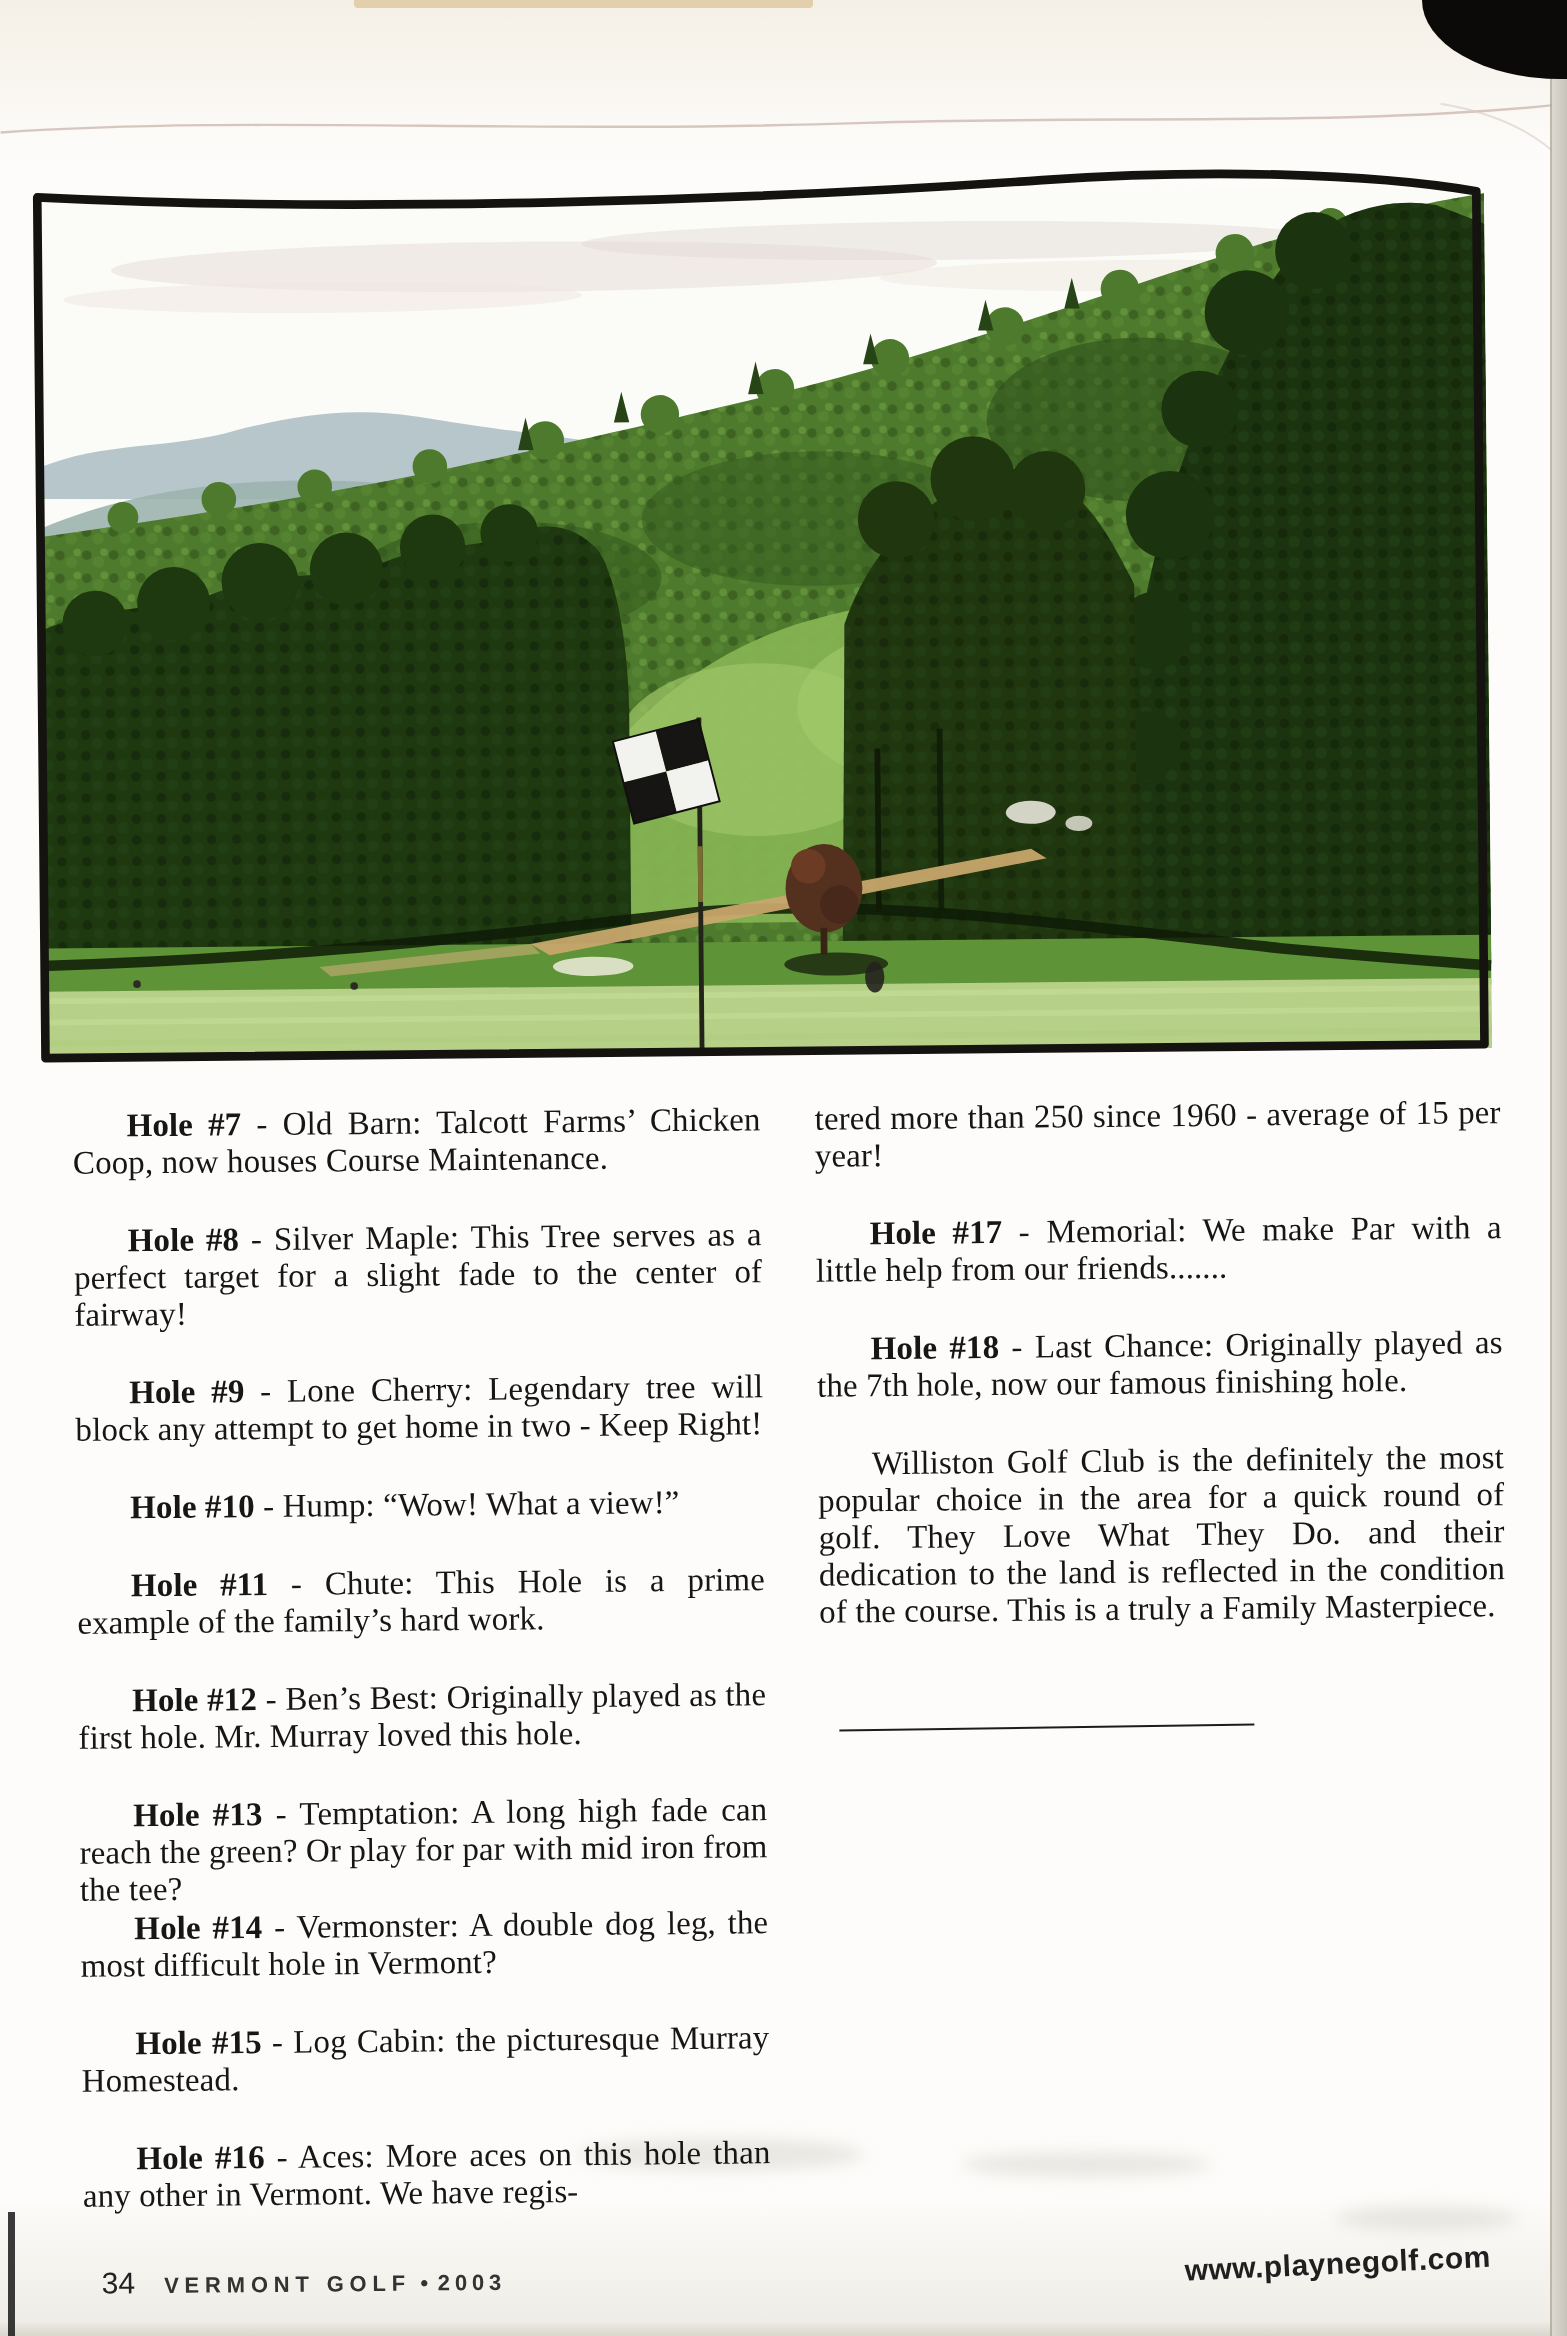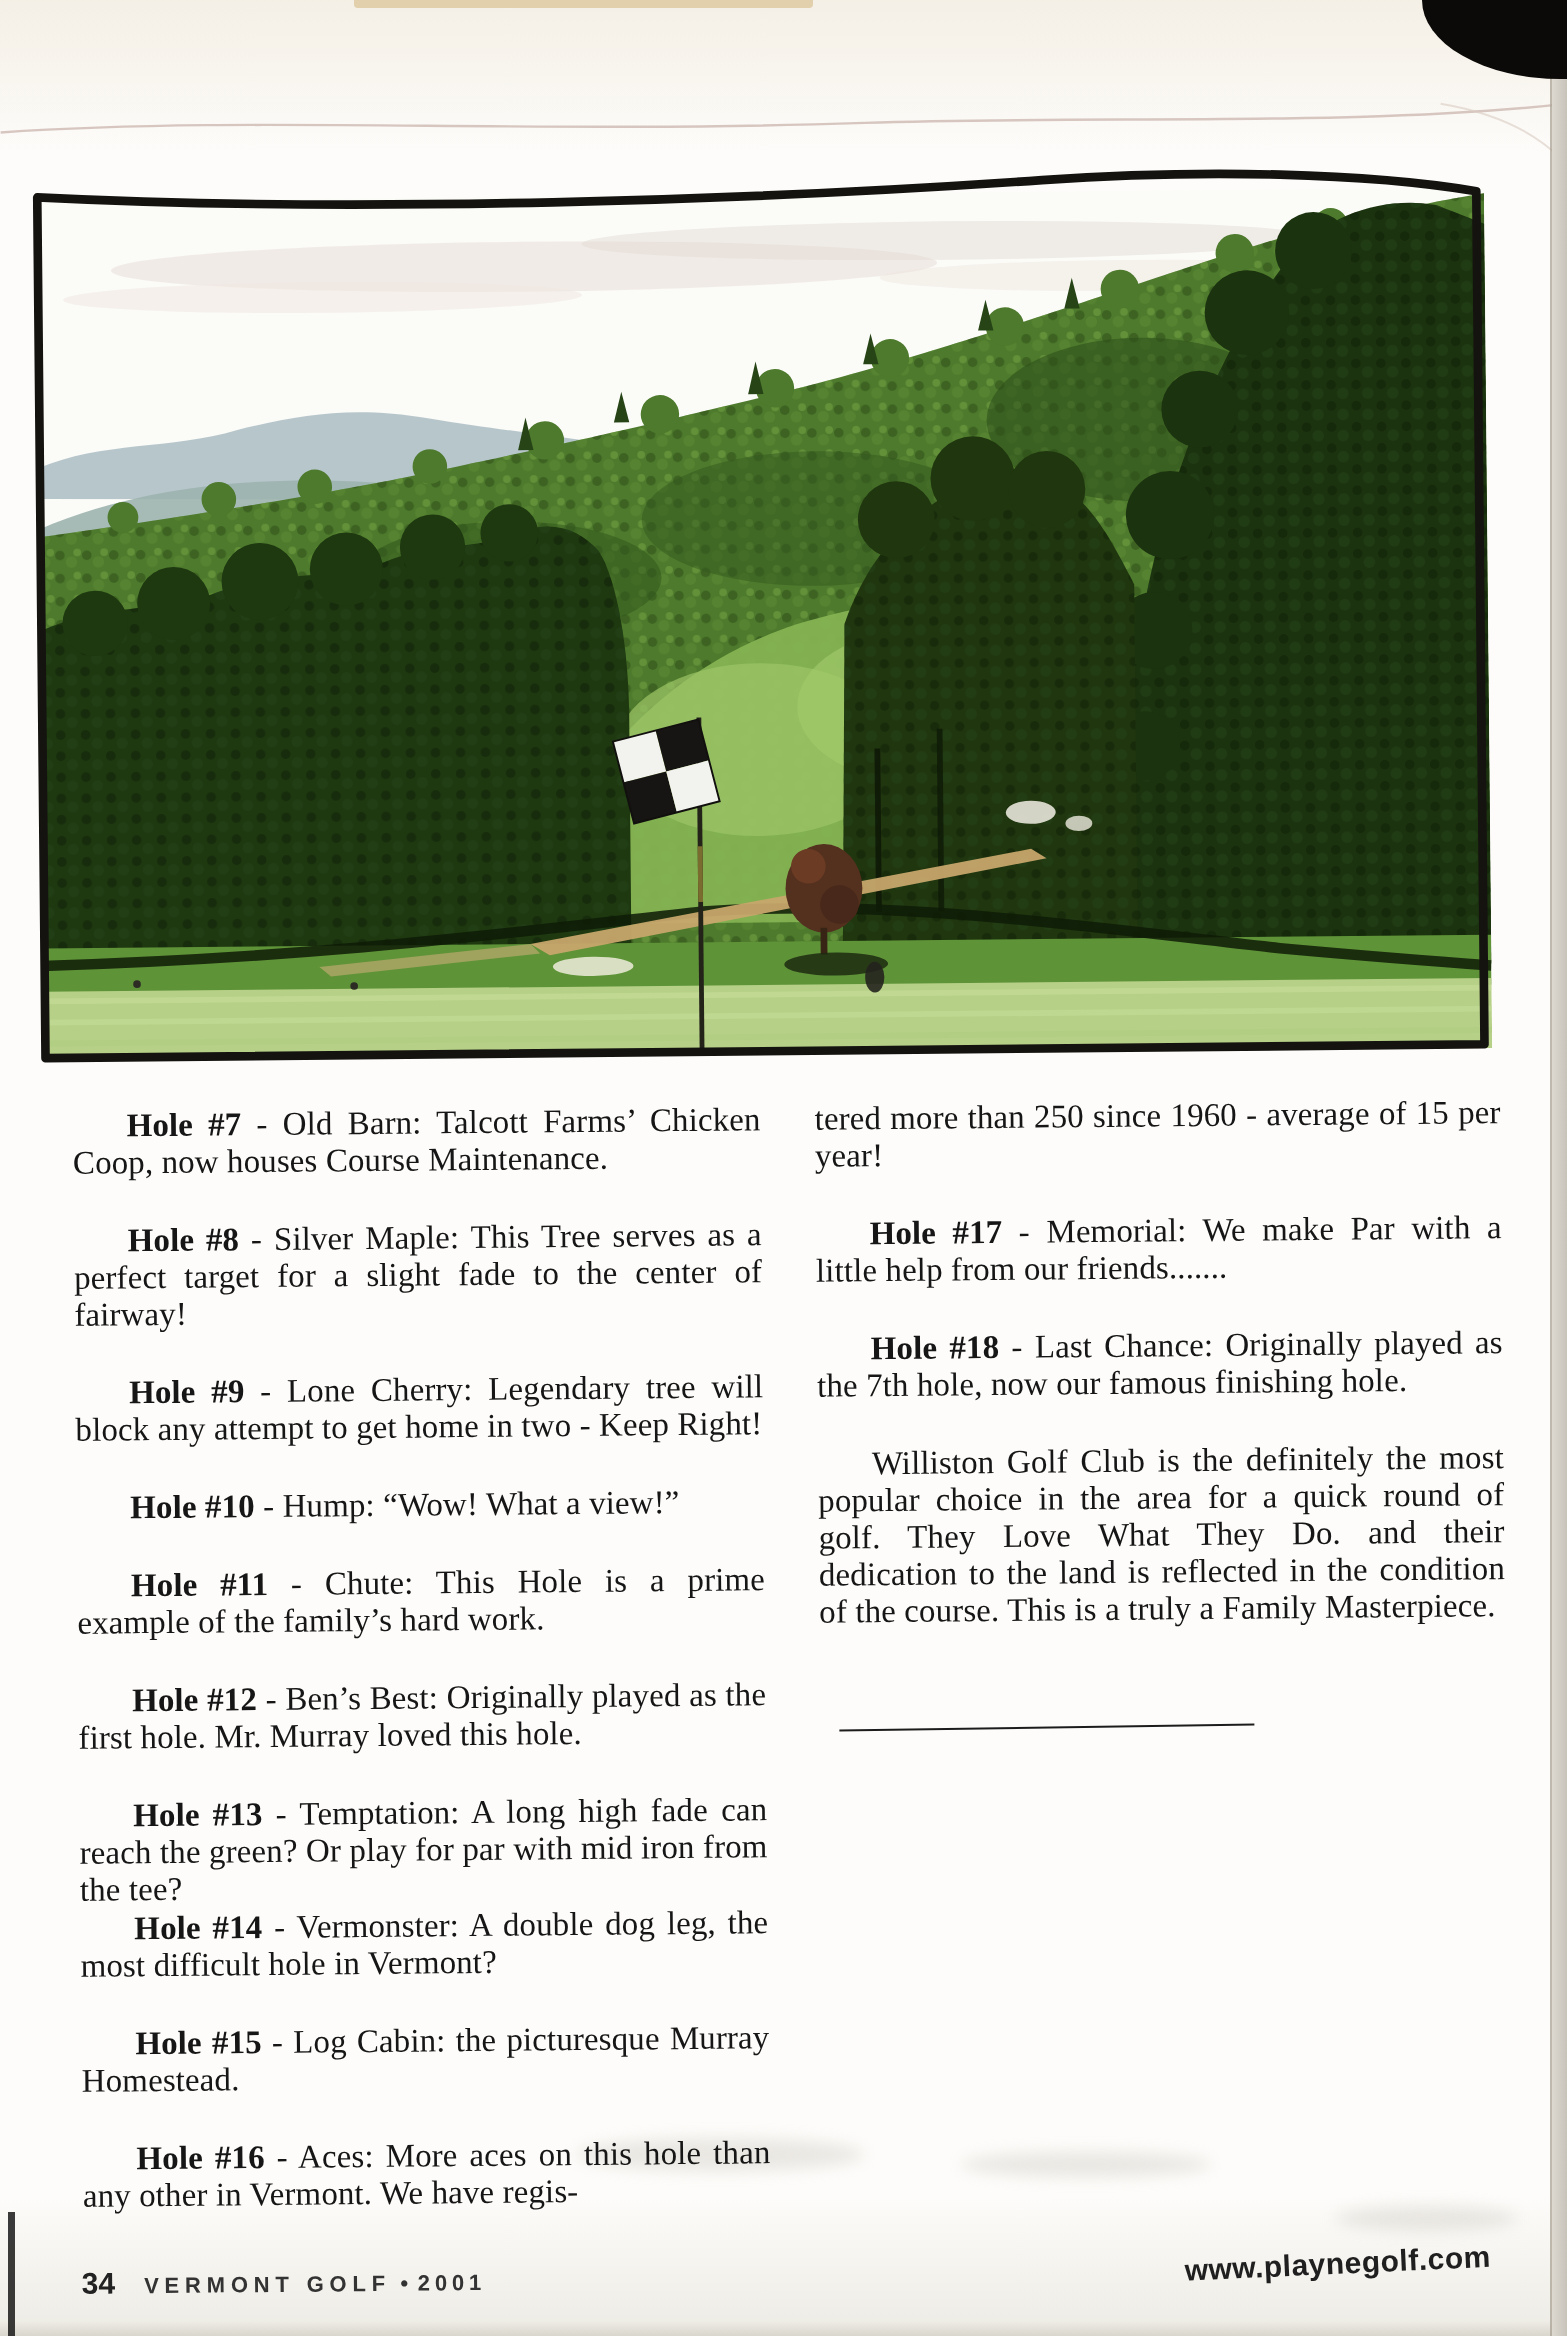--- a/index.html
+++ b/index.html
@@ -35,21 +35,21 @@
   .col-left{left:73px;width:688px;}
   .col-right{left:815px;width:686px;}
   .para{margin:0 0 41px 0;text-indent:54px;}
   .para.tight{margin-bottom:1.9px;}
   .para.cont{text-indent:0;}
   .lead{font-weight:bold;}
   .divider{border:none;border-top:2.9px solid #1c1c1c;width:415px;margin:98px 0 0 19px;transform:rotate(-0.25deg);}
   
   .footer-left{position:absolute;left:71px;top:2260px;font-family:"Liberation Sans",sans-serif;color:#26262
 6;display:flex;align-items:baseline;}
-  .footer-page-num{font-size:30px;font-weight:bold;color:#222;}
+  .footer-page-num{font-size:30px;font-weight:normal;color:#222;margin-left:20px;}
   .footer-mag{font-size:22px;font-weight:bold;letter-spacing:5.8px;margin-left:29px;color:#333;}
   .footer-sep{font-size:22px;font-weight:bold;margin:0 9.6px;color:#333;}
   .footer-year{font-size:22px;font-weight:bold;letter-spacing:4.8px;color:#333;}
   .footer-right{position:absolute;left:1174px;top:2252px;font-family:"Liberation Sans",sans-serif;
     font-size:30px;font-weight:bold;color:#1f1f1f;letter-spacing:0.5px;transform:rotate(-2.1deg);}
 </style>
 </head>
 <body>
 
 <div class="page">
@@ -220,21 +220,21 @@
       <p class="para"><b class="lead">Hole #17</b><span> - Memorial: We make Par with a little help from our friends.......</span></p>
       <p class="para"><b class="lead">Hole #18</b><span> - Last Chance: Originally played as the 7th hole, now our famous finishing hole.</span></p>
       <p class="para"><span>Williston Golf Club is the definitely the most popular choice in the area for a quick round of golf.  They Love What They Do. and their dedication to the land is reflected in the condition of the course. This is a truly a Family Masterpiece.</span></p>
       <hr class="divider">
     </div>
 
     <div class="footer-left">
       <span class="footer-page-num">34</span>
       <span class="footer-mag">VERMONT GOLF</span>
       <span class="footer-sep">•</span>
-      <span class="footer-year">2001</span>
+      <span class="footer-year">2003</span>
     </div>
     <div class="footer-right">www.playnegolf.com</div>
 
   </div>
 
   <div class="right-edge-line"></div>
   <div class="right-edge-strip"></div>
   <div class="corner-tr"></div>
   <div class="edge-mark-bl"></div>
   <div class="bottom-band"></div>

